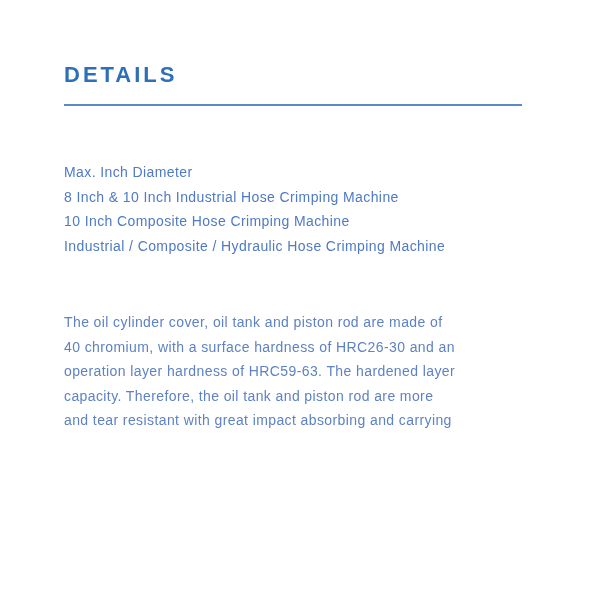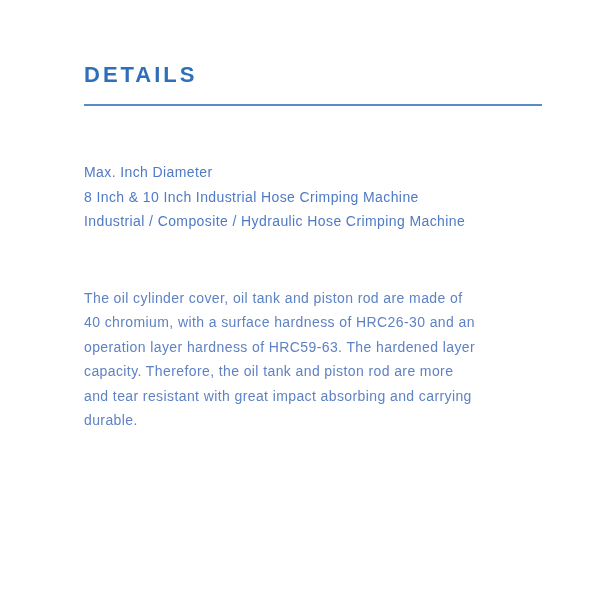--- a/index.html
+++ b/index.html
@@ -20,21 +20,21 @@
   .page {
     position: relative;
     width: 609px;
     height: 609px;
     background: var(--bg-color);
     overflow: hidden;
   }
 
   .content {
     position: absolute;
-    left: 84px;
+    left: 64px;
     top: 64px;
     width: 458px;
   }
 
   .section-title {
     font-size: 22px;
     font-weight: bold;
     letter-spacing: 3px;
     color: var(--heading-color);
     line-height: 22px;
@@ -70,26 +70,26 @@
 <div class="page">
   <div class="content">
 
     <h1 class="section-title">DETAILS</h1>
 
     <div class="rule"></div>
 
     <div class="specs">
       <div>Max. Inch Diameter</div>
       <div>8 Inch &amp; 10 Inch Industrial Hose Crimping Machine</div>
+      <div>10 Inch Composite Hose Crimping Machine</div>
       <div>Industrial / Composite / Hydraulic Hose Crimping Machine</div>
     </div>
 
     <div class="description">
       <div>The oil cylinder cover, oil tank and piston rod are made of</div>
       <div>40 chromium, with a surface hardness of HRC26-30 and an</div>
       <div>operation layer hardness of HRC59-63. The hardened layer</div>
       <div>capacity. Therefore, the oil tank and piston rod are more</div>
       <div>and tear resistant with great impact absorbing and carrying</div>
-      <div>durable.</div>
     </div>
 
   </div>
 </div>
 
 </body></html>

